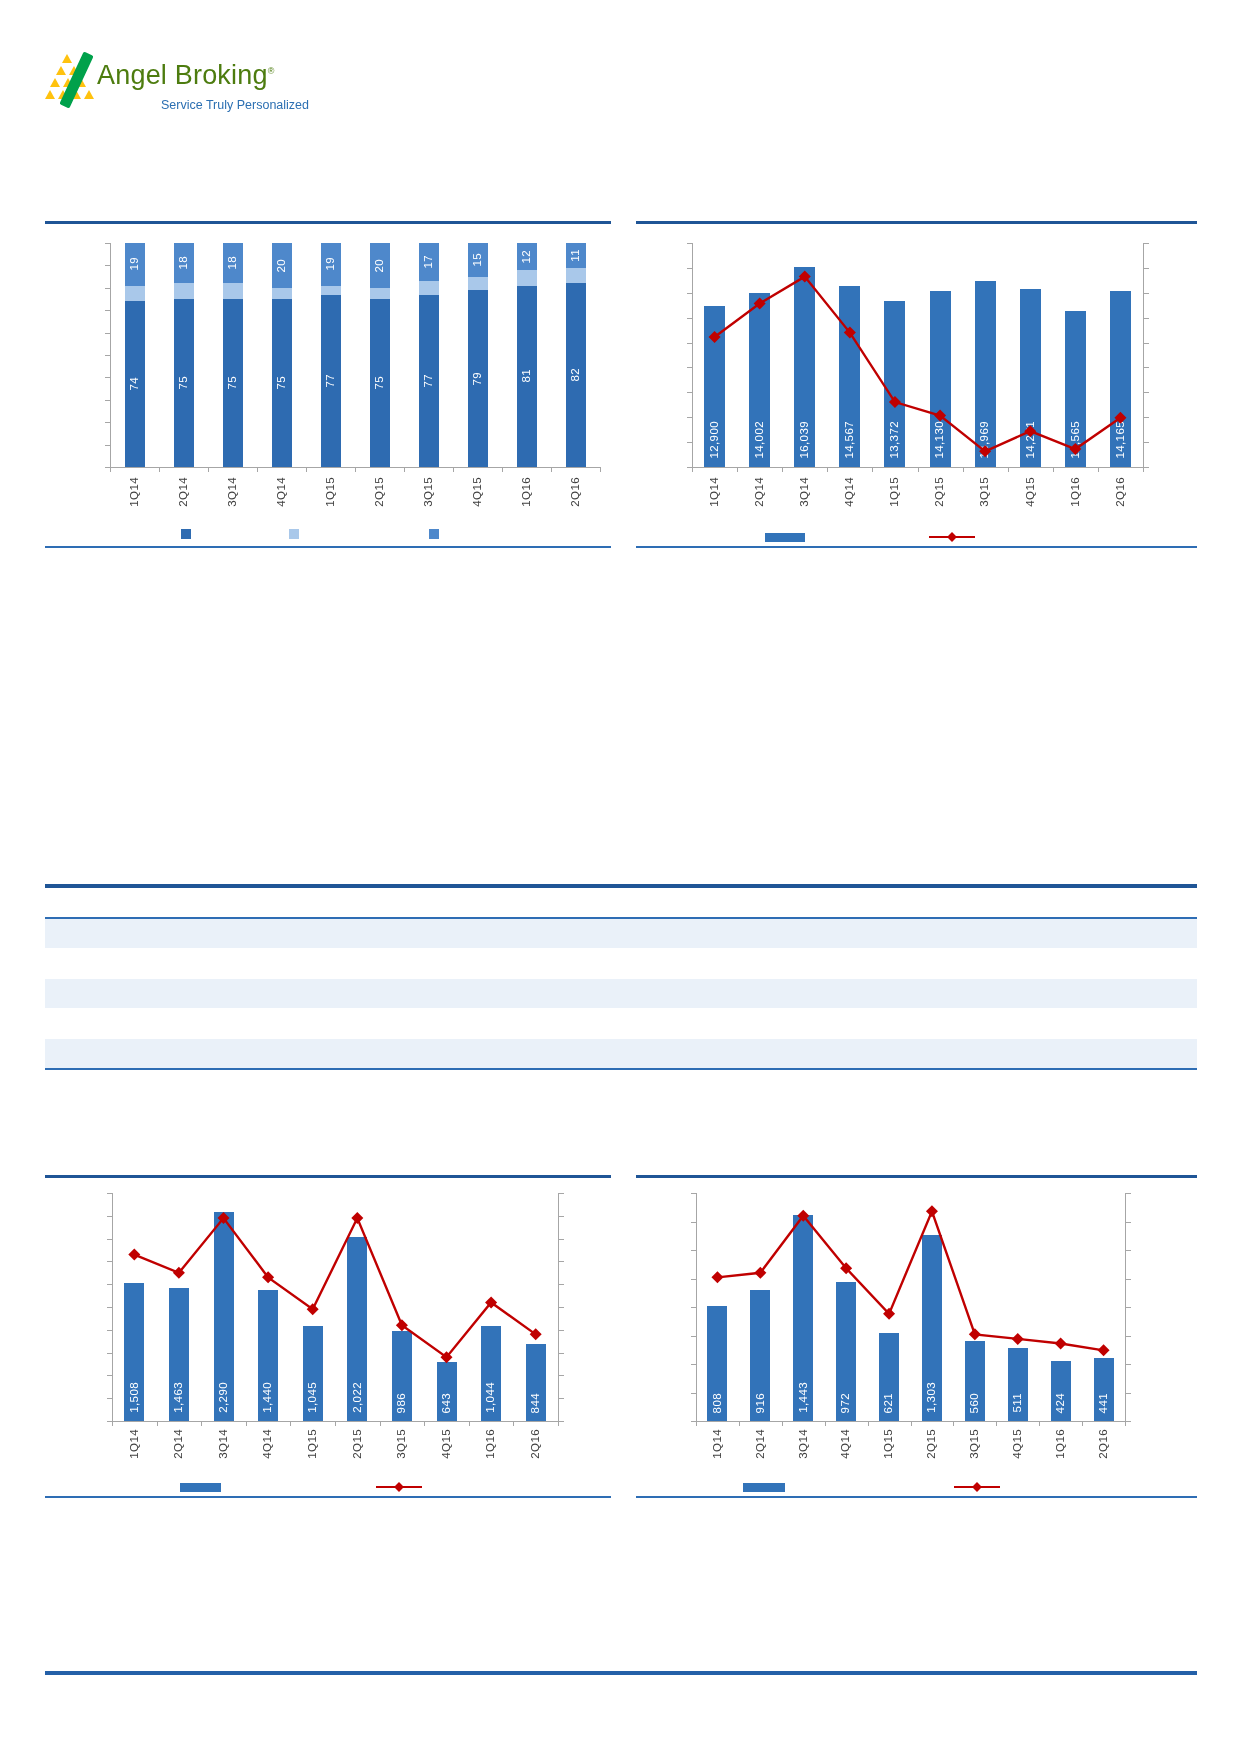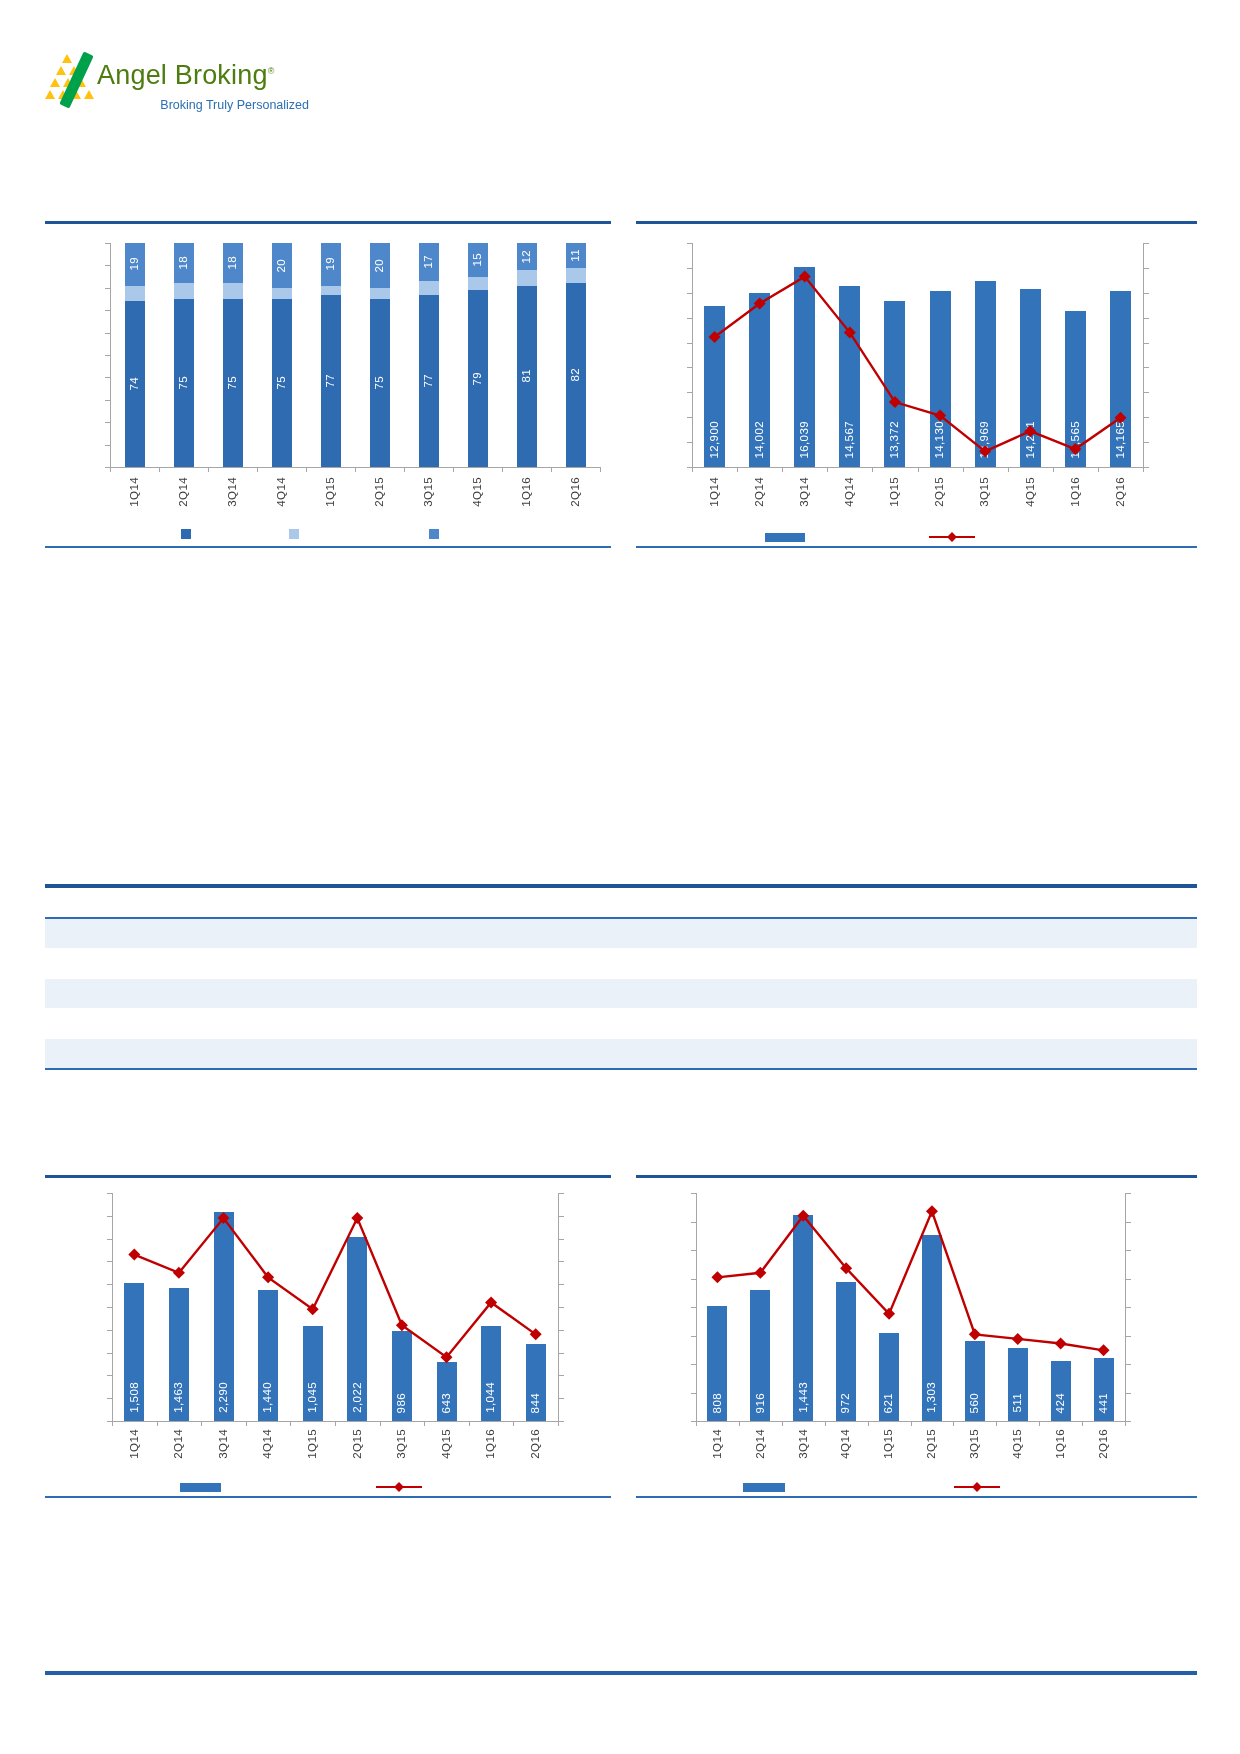--- a/index.html
+++ b/index.html
@@ -45,21 +45,21 @@
       <div class="tri" style="left:5px;top:24px;"></div>
         <div class="tri" style="left:18px;top:24px;"></div>
         <div class="tri" style="left:31px;top:24px;"></div>
       <div class="tri" style="left:0px;top:36px;"></div>
         <div class="tri" style="left:13px;top:36px;"></div>
         <div class="tri" style="left:26px;top:36px;"></div>
         <div class="tri" style="left:39px;top:36px;"></div>
       <div id="logo-green"></div>
     </div>
     <div id="brand-line"><span>Angel Broking</span><sup>®</sup></div>
-    <div id="tagline">Broking Truly Personalized</div>
+    <div id="tagline">Service Truly Personalized</div>
   </div>
 
   <div class="rule" style="left:45px;top:221px;width:566px;height:3px;background:#1F5596;"></div>
   <div class="rule" style="left:636px;top:221px;width:561px;height:3px;background:#1F5596;"></div>
   <div class="rule" style="left:45px;top:546px;width:566px;height:2px;background:#2E6DB4;"></div>
   <div class="rule" style="left:636px;top:546px;width:561px;height:2px;background:#2E6DB4;"></div>
 
   <div class="rule" style="left:45px;top:884px;width:1152px;height:4px;background:#1F5596;"></div>
   <div class="rule" style="left:45px;top:917px;width:1152px;height:2px;background:#2E6DB4;"></div>
   <div id="table-bands">

